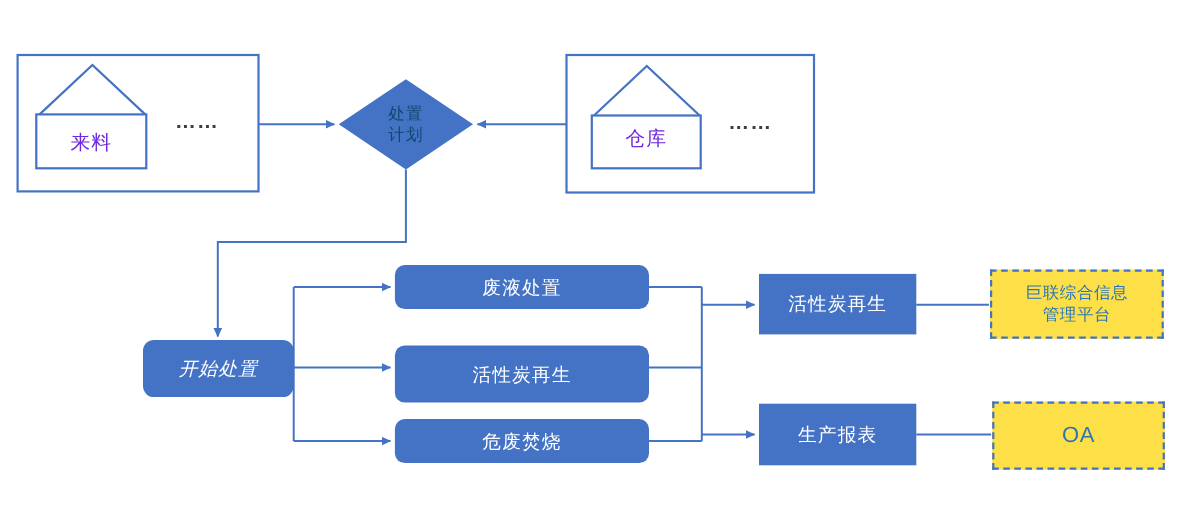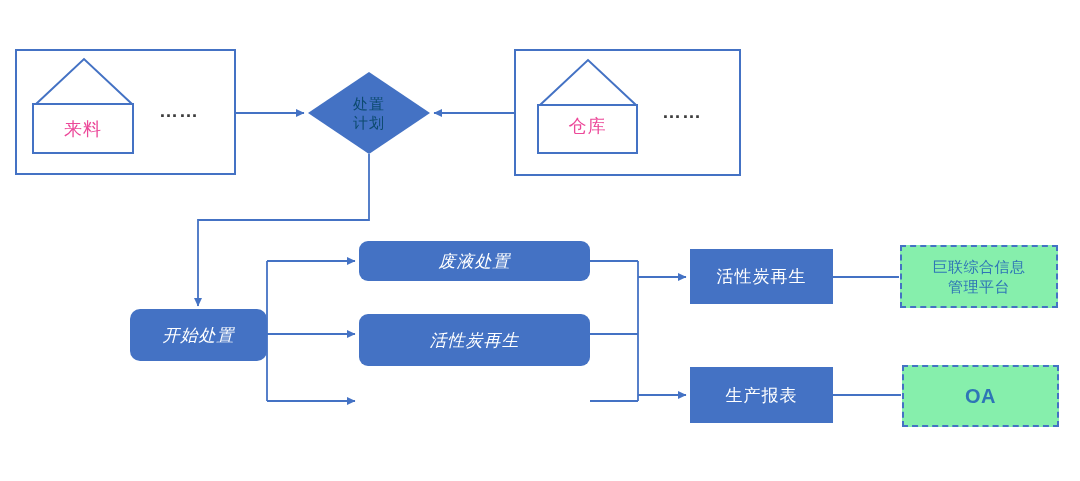--- a/index.html
+++ b/index.html
@@ -4,24 +4,24 @@
 <style>
   html,body{margin:0;padding:0;background:#fff;}
   .canvas{
     position:relative;width:1080px;height:481px;background:#ffffff;overflow:hidden;
     font-family:"Liberation Sans", sans-serif;
   }
   .canvas svg{position:absolute;left:0;top:0;width:1080px;height:481px;}
   .node{position:absolute;display:flex;align-items:center;justify-content:center;
     text-align:center;box-sizing:border-box;}
   .fillbox{background:#4472C4;color:#ffffff;font-size:17px;letter-spacing:1px;}
-  .rounded{border-radius:9px;font-style:italic;}
+  .rounded{border-radius:9px;}
   .rounded-lg{border-radius:10px;font-style:italic;}
-  .dashedbox{border:2px dashed #4472C4;color:#2E75B6;background:#86efac;}
-  .blue-label{color:#ec4899;font-size:18px;letter-spacing:1px;}
+  .dashedbox{border:2px dashed #4472C4;color:#2E75B6;background:#fde047;}
+  .blue-label{color:#6d28d9;font-size:18px;letter-spacing:1px;}
   .multiline{white-space:pre-line;line-height:1.28;}
   .diamond-label{color:#0c4a6e;font-size:15px;letter-spacing:1px;}
   .dots{color:#3d3d3d;font-size:19px;font-weight:bold;letter-spacing:1px;}
   .platform-label{font-size:15px;letter-spacing:0.5px;}
   .oa-label{font-size:20px;letter-spacing:0.5px;}
 </style>
 </head>
 <body>
 
 <div class="canvas">
@@ -71,21 +71,22 @@
   <div class="node blue-label" style="left:538px;top:102px;width:99px;height:48px;">仓库</div>
   <div class="node dots" style="left:646px;top:99px;width:72px;height:26px;">……</div>
 
   <div class="node diamond-label multiline" style="left:329px;top:92px;width:80px;height:42px;">处置
 计划</div>
 
   <div class="node fillbox rounded-lg" style="left:130px;top:309px;width:137px;height:52px;">开始处置</div>
 
   <div class="node fillbox rounded" style="left:359px;top:241px;width:231px;height:40px;">废液处置</div>
   <div class="node fillbox rounded" style="left:359px;top:314px;width:231px;height:52px;">活性炭再生</div>
+  <div class="node fillbox rounded" style="left:359px;top:381px;width:231px;height:40px;">危废焚烧</div>
 
   <div class="node fillbox" style="left:690px;top:249px;width:143px;height:55px;">活性炭再生</div>
   <div class="node fillbox" style="left:690px;top:367px;width:143px;height:56px;">生产报表</div>
 
   <div class="node dashedbox multiline platform-label" style="left:900px;top:245px;width:158px;height:63px;">巨联综合信息
 管理平台</div>
-  <div class="node dashedbox oa-label" style="left:902px;top:365px;width:157px;height:62px;font-weight:bold;">OA</div>
+  <div class="node dashedbox oa-label" style="left:902px;top:365px;width:157px;height:62px;">OA</div>
 
 </div>
 
 </body></html>

